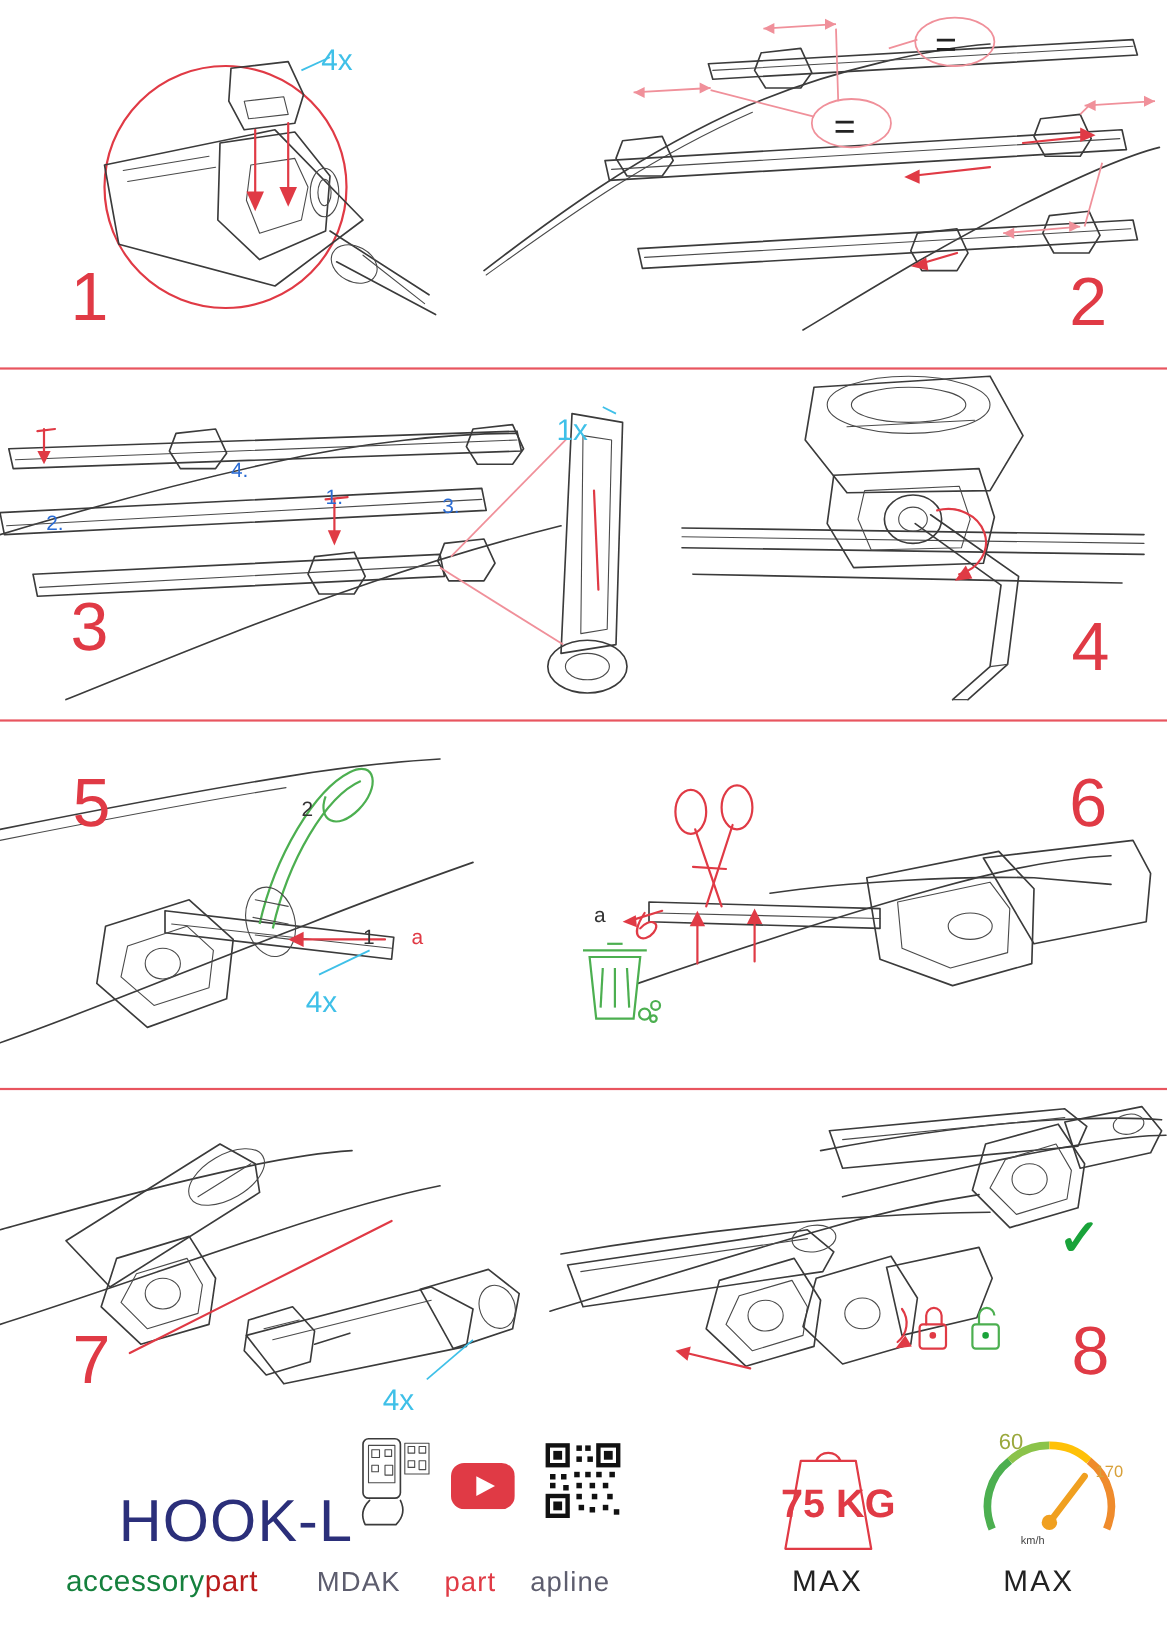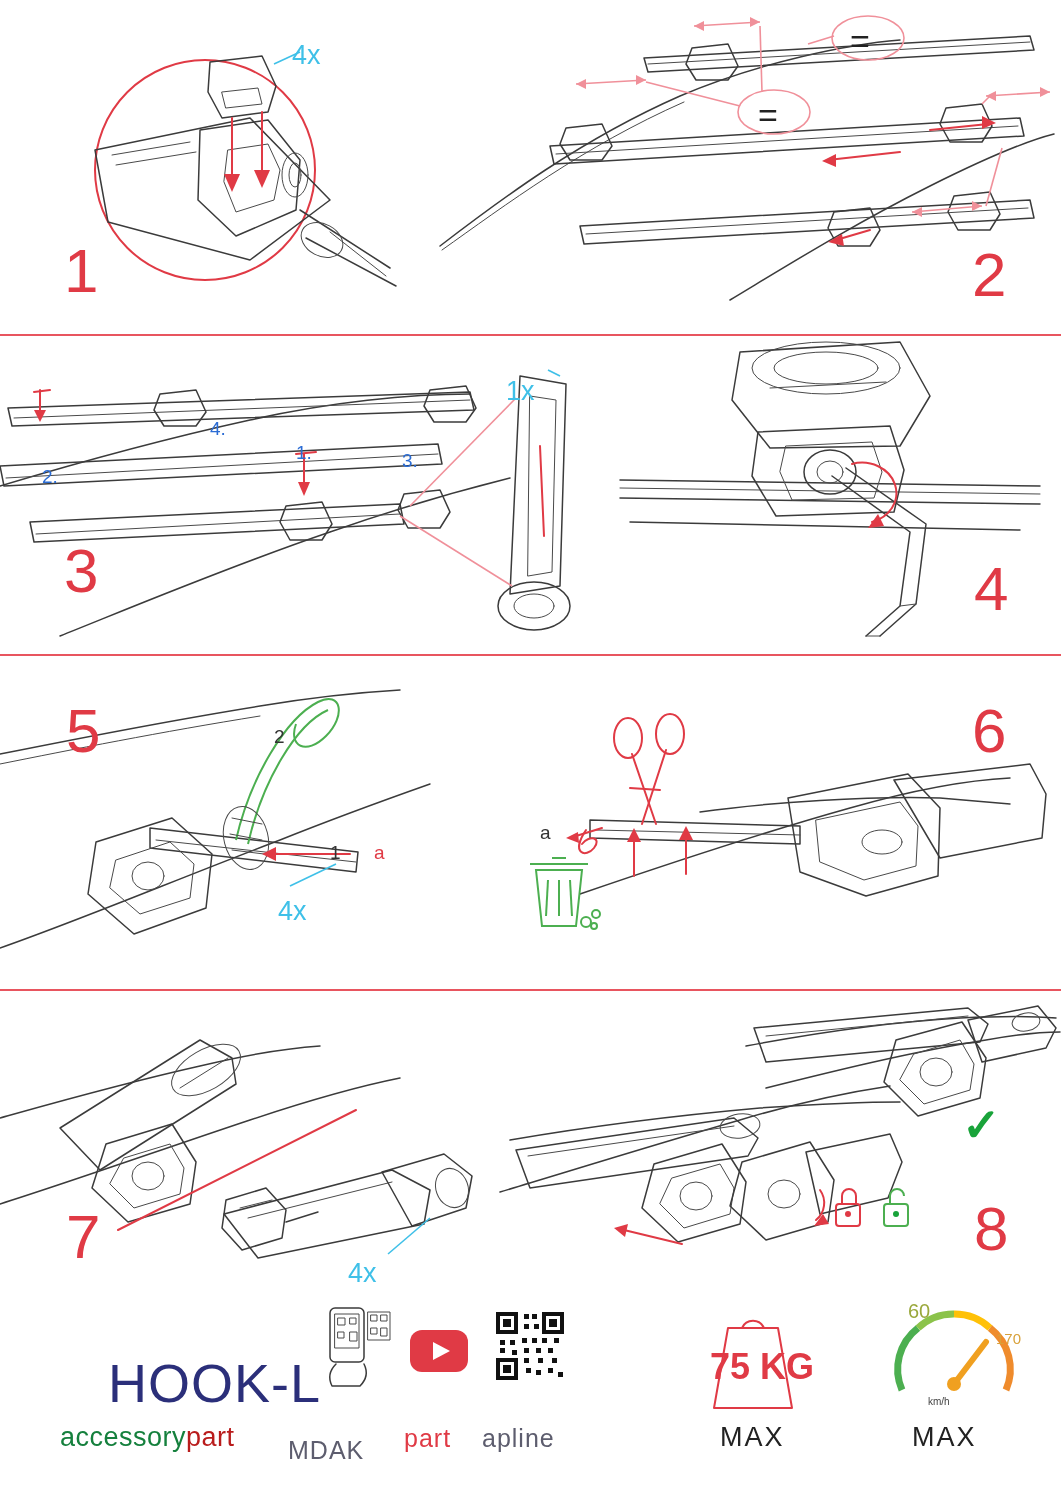--- a/index.html
+++ b/index.html
@@ -362,21 +362,21 @@
     </svg>
   </div>
   <div class="check" style="left:962px;top:1098px;">✓</div>
   <div class="stepnum" style="left:974px;top:1198px;">8</div>
 
   <div class="brand">HOOK-L</div>
   <div class="subbrand">
     <span class="a">accessory</span><span class="b">part</span>
   </div>
 
-  <div class="partner" style="left:288px;margin-top:12px;">MDAK</div>
+  <div class="partner" style="left:288px;">MDAK</div>
   <div class="partner" style="left:404px;color:#e03a45;">part</div>
   <div class="partner" style="left:482px;text-align:right;"><span>apline</span></div>
 
   <div style="position:absolute;left:324px;top:1306px;width:70px;height:84px;">
     <svg width="70" height="84" viewBox="0 0 70 84">
       <rect x="6" y="2" width="34" height="54" rx="5" class="ln"></rect>
       <rect x="11" y="8" width="24" height="34" class="ln-thin"></rect>
       <rect x="14" y="12" width="7" height="7" class="ln-thin"></rect>
       <rect x="26" y="12" width="6" height="6" class="ln-thin"></rect>
       <rect x="14" y="26" width="6" height="6" class="ln-thin"></rect>

